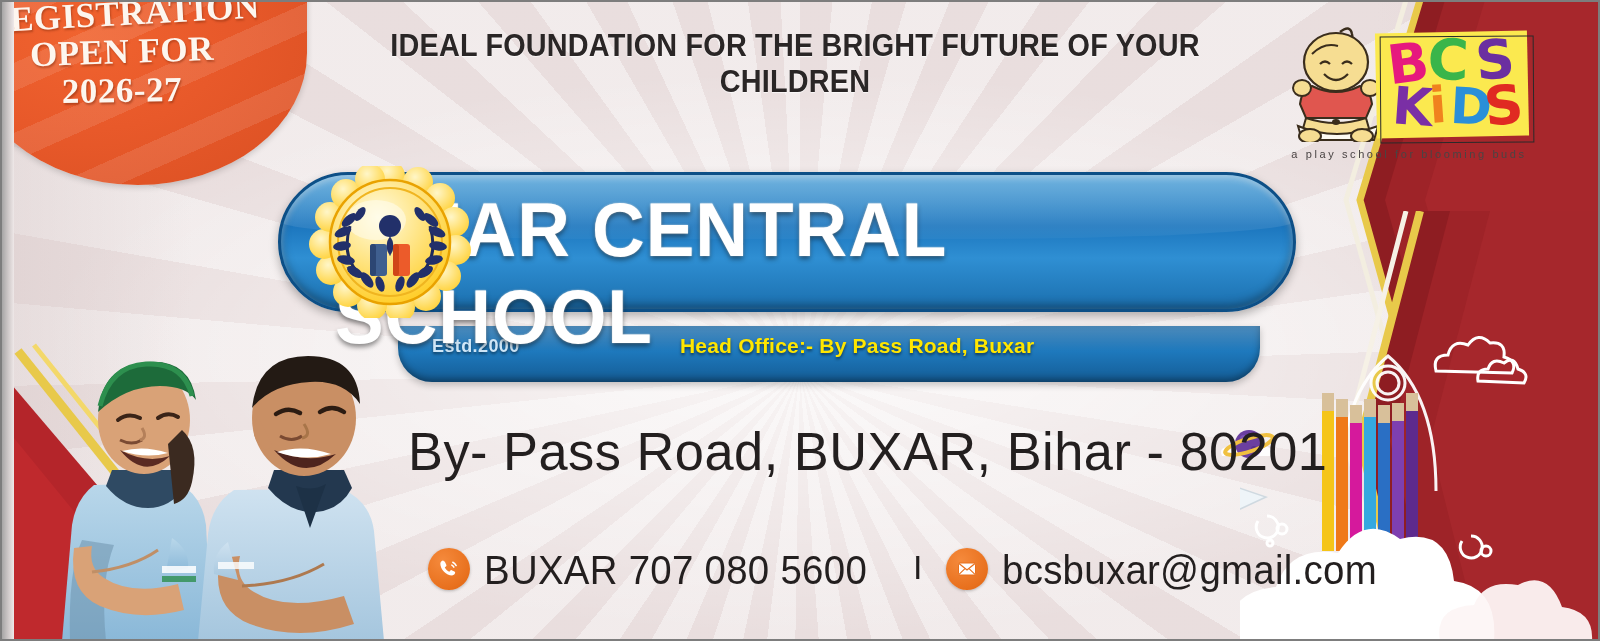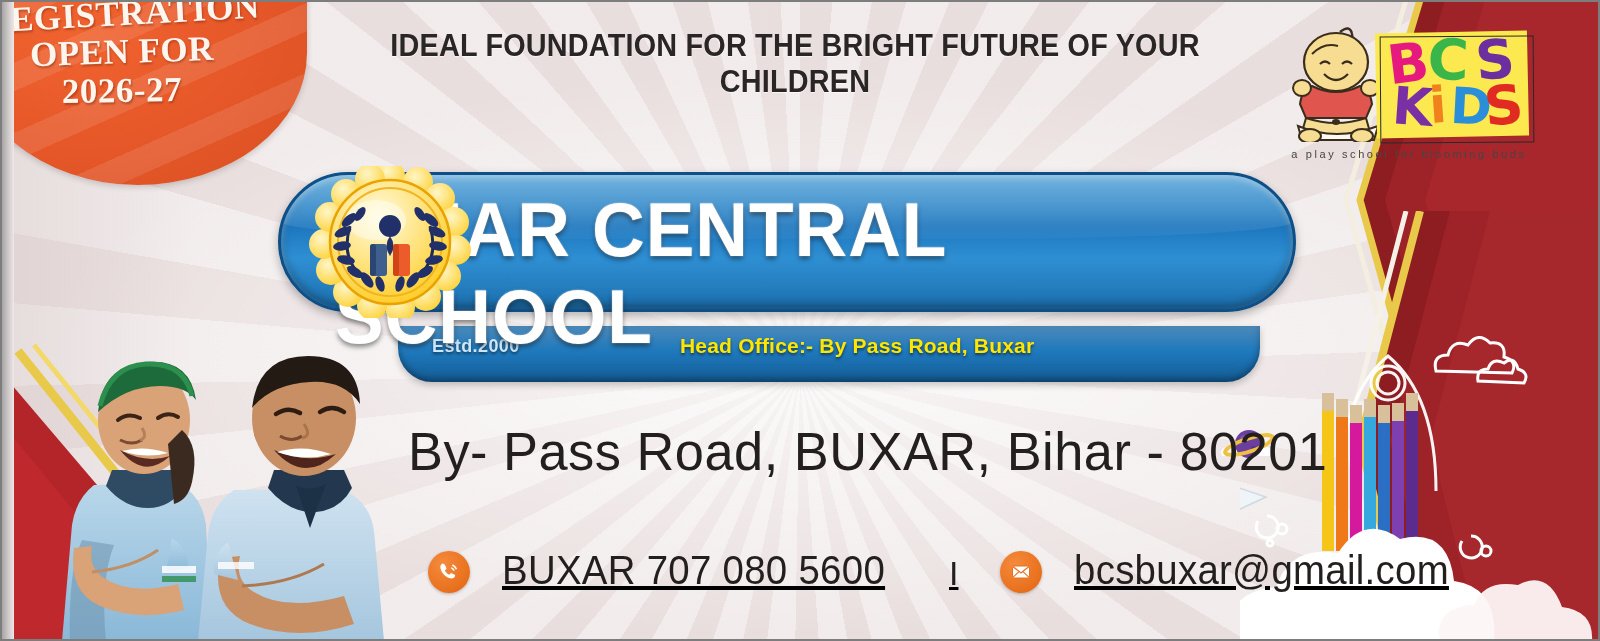--- a/index.html
+++ b/index.html
@@ -114,21 +114,21 @@
       text-shadow:0 2px 3px rgba(0,0,0,.55);}
 
   
   .address{position:absolute;left:408px;top:420px;z-index:36;
       color:#231f1f;font-family:"Liberation Sans Narrow","Liberation Sans",sans-serif;
       font-weight:400;font-size:54px;letter-spacing:.5px;
       transform:scaleX(.97);transform-origin:left center;}
 
   
   .contact{position:absolute;left:428px;top:548px;z-index:36;
-      display:flex;align-items:flex-end;gap:32px;text-decoration:underline;}
+      display:flex;align-items:flex-start;gap:14px;}
   .ico{width:42px;height:42px;border-radius:50%;
       background:radial-gradient(circle at 35% 30%,#f58a3c,#e8701d 70%,#d9620f);
       display:flex;align-items:center;justify-content:center;flex:none;
       box-shadow:0 1px 3px rgba(0,0,0,.25);}
   .ctext{color:#231f1f;font-family:"Liberation Sans Narrow","Liberation Sans",sans-serif;
       font-size:40px;font-weight:400;letter-spacing:.3px;transform:scaleX(.96);
       transform-origin:left center;white-space:nowrap;}
   .csep{color:#231f1f;font-size:34px;margin:0 10px 0 16px;font-weight:400;}
 
   

